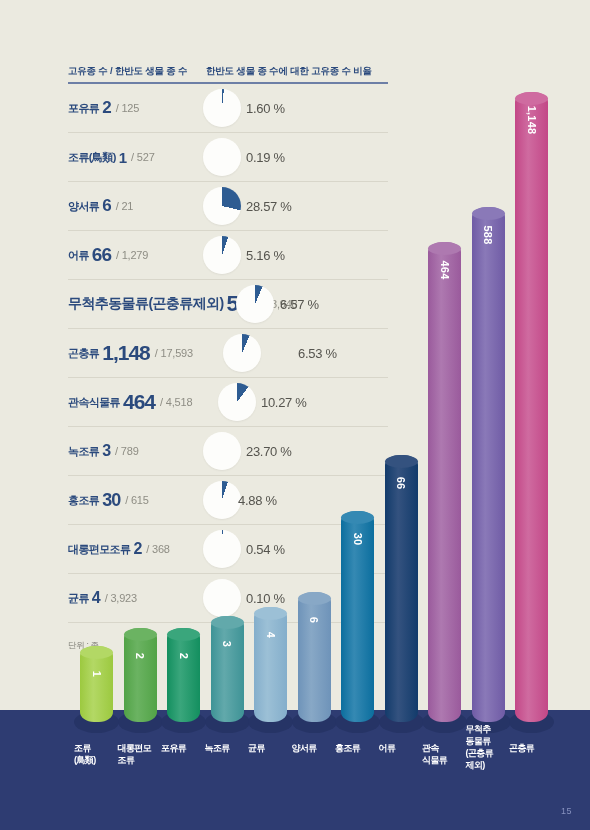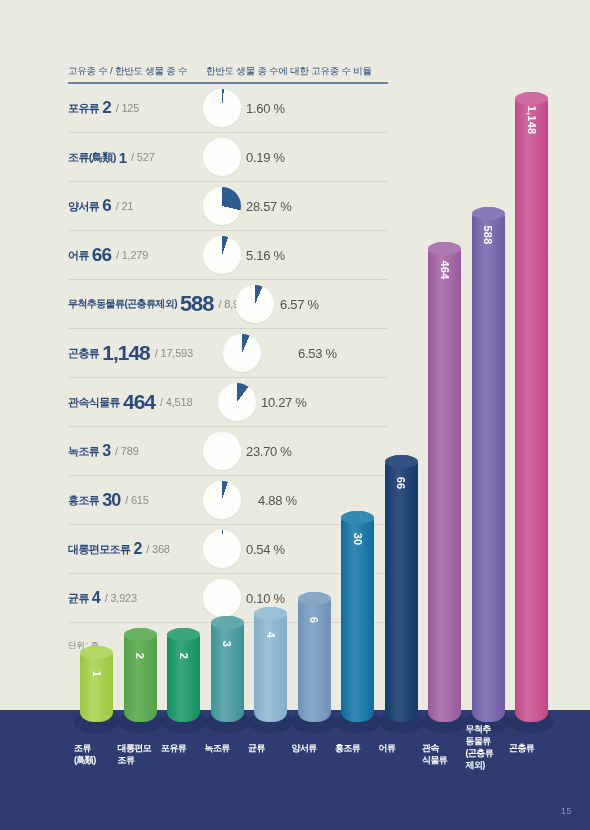--- a/index.html
+++ b/index.html
@@ -26,42 +26,42 @@
 
   
   .table{
     position:absolute;left:68px;top:60px;width:320px;
   }
   .thead{
     position:relative;height:24px;
   }
   .th{
     position:absolute;bottom:6px;
-    color:#2b4a7d;font-size:9.5px;font-weight:normal;
+    color:#2b4a7d;font-size:9.5px;font-weight:bold;
     white-space:nowrap;letter-spacing:-.2px;margin-top:12px;
   }
   .th-left{left:0;}
   .th-right{left:138px;}
   .thead-rule{
     position:absolute;left:0;right:0;bottom:0;height:1.6px;background:#6d7fa6;
   }
   .row{
     position:relative;height:48px;
     border-bottom:1px solid #d8d6ca;
   }
   .row:last-child{border-bottom:1px solid #d8d6ca;}
   .row .cells{
     position:absolute;left:0;top:0;bottom:0;
     display:flex;align-items:center;
     white-space:nowrap;
   }
   .cat{
     color:#2b4a7d;font-size:11px;font-weight:bold;letter-spacing:-.6px;
   }
-  .cat.small{font-size:10px;}
+  .cat.small{font-size:14px;}
   .own{
     color:#2b4a7d;font-weight:bold;margin-left:3px;letter-spacing:-1px;
   }
   .total{
     color:#8e8d84;font-size:11px;margin-left:5px;letter-spacing:-.2px;
   }
   .pie-wrap{
     position:absolute;top:50%;transform:translateY(-50%);
     width:38px;height:38px;
   }
@@ -306,21 +306,21 @@
         </div>
         <div class="row">
           <div class="cells">
             <span class="cat">홍조류</span>
             <span class="own" style="font-size: 18px;">30</span>
             <span class="total">/ 615</span>
           </div>
           <div class="pie-wrap" style="left: 135px;">
             <div class="pie" style="background: conic-gradient(rgb(46, 92, 146) 0deg, rgb(46, 92, 146) 17.57deg, rgb(253, 253, 251) 17.57deg, rgb(253, 253, 251) 360deg);"></div>
           </div>
-          <div class="pct" style="left: 190px; text-align: right;">4.88 %</div>
+          <div class="pct" style="left: 170px; text-align: right;">4.88 %</div>
         </div>
         <div class="row">
           <div class="cells">
             <span class="cat">대롱편모조류</span>
             <span class="own" style="font-size: 16px;">2</span>
             <span class="total">/ 368</span>
           </div>
           <div class="pie-wrap" style="left: 135px;">
             <div class="pie" style="background: conic-gradient(rgb(46, 92, 146) 0deg, rgb(46, 92, 146) 1.94deg, rgb(253, 253, 251) 1.94deg, rgb(253, 253, 251) 360deg);"></div>
           </div>

